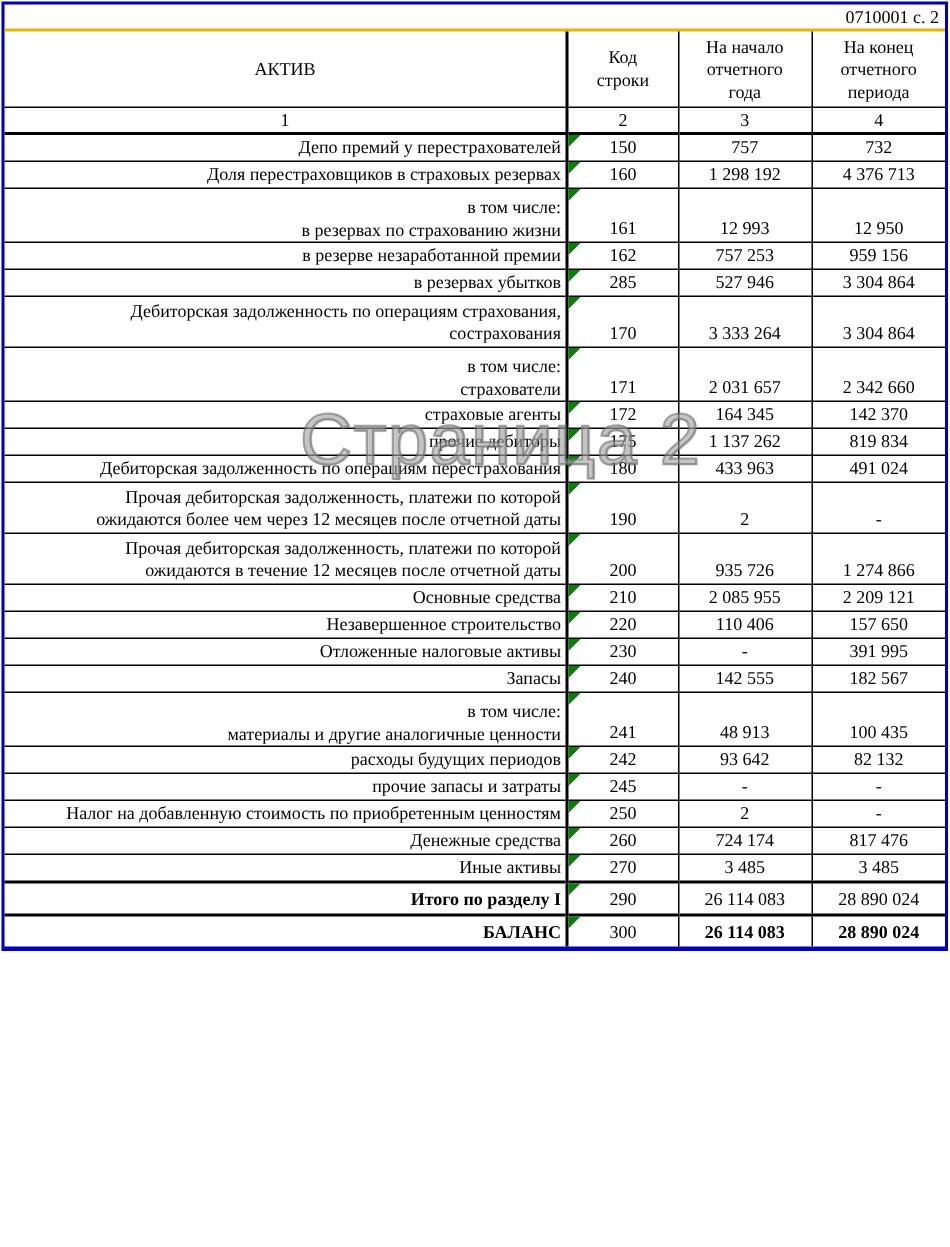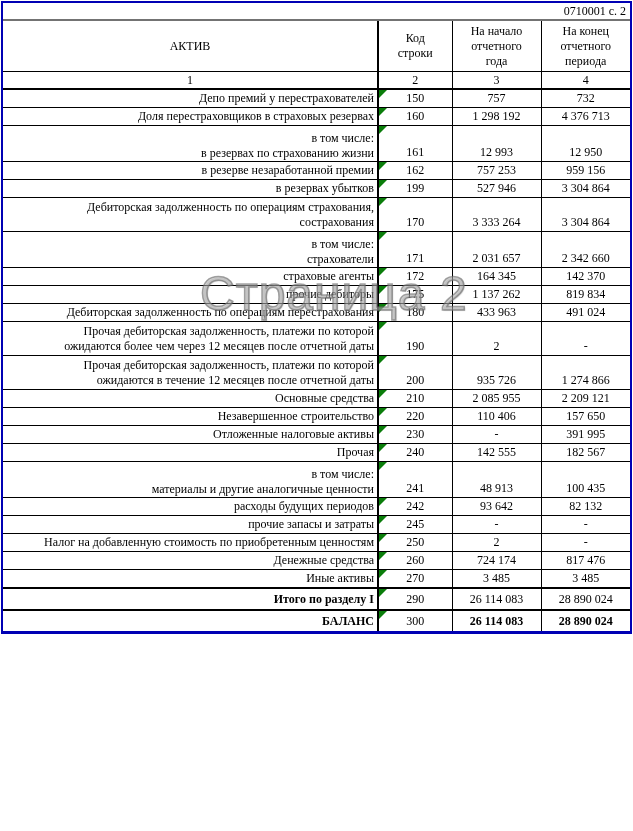--- a/index.html
+++ b/index.html
@@ -6,21 +6,21 @@
   .page {
     position:relative; width:633px; height:831px; background:#ffffff;
     font-family:"Liberation Serif", serif; color:#000; overflow:hidden;
   }
   .sheet {
     position:absolute; left:1px; top:1px; width:631px;
     box-sizing:border-box; border:2px solid #0000b4; border-bottom-width:3px;
     background:#fff;
   }
   .strip {
-    height:16px; line-height:16px; border-bottom:2px solid #737373;
+    height:16px; line-height:16px; border-bottom:2px solid #eab308;
     text-align:right; font-size:12px; padding-right:4px;
   }
   table { border-collapse:collapse; table-layout:fixed; width:627px; }
   td, th { border:1px solid #000; font-size:12px; font-weight:normal; padding:0; line-height:15px; }
   td:first-child, th:first-child { border-left:none; }
   td:last-child, th:last-child { border-right:none; }
   tbody tr:last-child td { border-bottom:none; }
   thead tr:first-child th { border-top:none; }
 
   col.c1 { width:375px; } col.c2 { width:74px; } col.c3 { width:89px; } col.c4 { width:89px; }
@@ -121,21 +121,21 @@
             <td class="c-val">12 950</td>
           </tr>
           <tr class="row-sub">
             <td class="c-label">в резерве незаработанной премии</td>
             <td class="c-code"><span class="tri"></span><span>162</span></td>
             <td class="c-val">757 253</td>
             <td class="c-val">959 156</td>
           </tr>
           <tr class="row-sub">
             <td class="c-label">в резервах убытков</td>
-            <td class="c-code"><span class="tri"></span><span>199</span></td>
+            <td class="c-code"><span class="tri"></span><span>285</span></td>
             <td class="c-val">527 946</td>
             <td class="c-val">3 304 864</td>
           </tr>
           <tr class="row-main multi">
             <td class="c-label">
               <div>Дебиторская задолженность по операциям страхования,</div>
               <div>сострахования</div>
             </td>
             <td class="c-code"><span class="tri"></span><span>170</span></td>
             <td class="c-val">3 333 264</td>
@@ -198,21 +198,21 @@
             <td class="c-val">110 406</td>
             <td class="c-val">157 650</td>
           </tr>
           <tr class="row-main">
             <td class="c-label">Отложенные налоговые активы</td>
             <td class="c-code"><span class="tri"></span><span>230</span></td>
             <td class="c-val">-</td>
             <td class="c-val">391 995</td>
           </tr>
           <tr class="row-main">
-            <td class="c-label">Прочая</td>
+            <td class="c-label">Запасы</td>
             <td class="c-code"><span class="tri"></span><span>240</span></td>
             <td class="c-val">142 555</td>
             <td class="c-val">182 567</td>
           </tr>
           <tr class="row-group group">
             <td class="c-label">
               <div class="note-line">в том числе:</div>
               <div class="sub-line">материалы и другие аналогичные ценности</div>
             </td>
             <td class="c-code"><span class="tri"></span><span>241</span></td>

